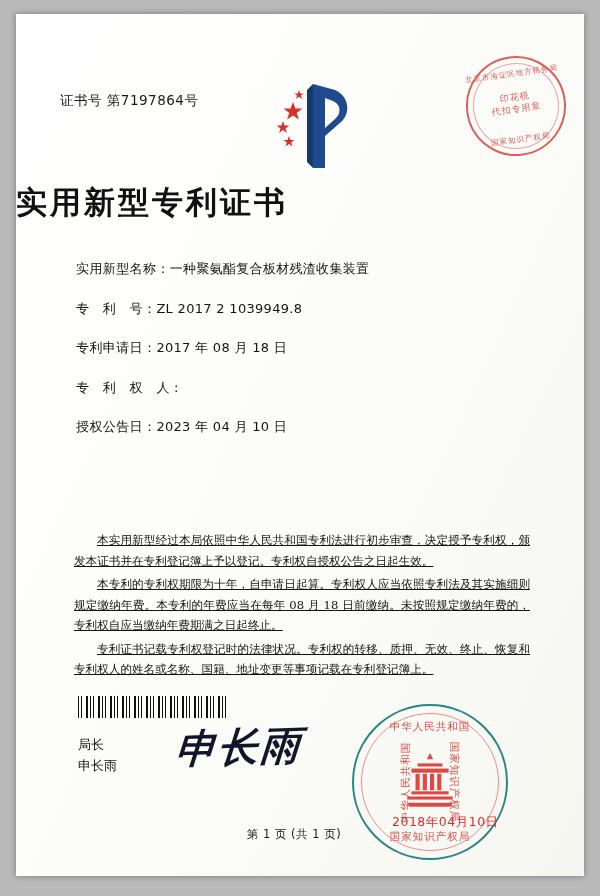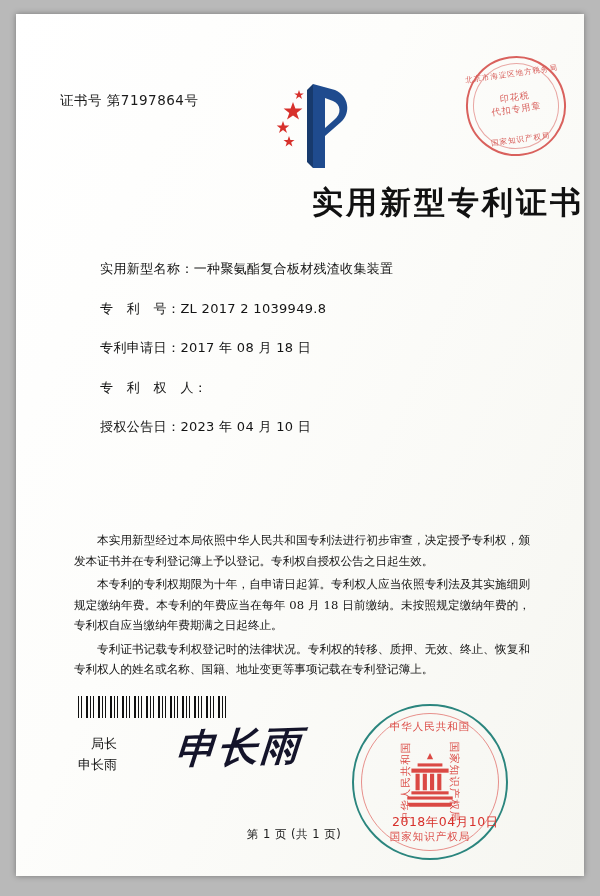--- a/index.html
+++ b/index.html
@@ -102,21 +102,21 @@
     line-height: 12px;
     letter-spacing: 1px;
   }
 
   
   .title {
     position: absolute;
     left: 0;
     right: 0;
     top: 168px;
-    text-align: right;
+    text-align: left;
     font-family: Liberation Sans, sans-serif;
     font-weight: bold;
     font-size: 31px;
     letter-spacing: 3px;
     color: #111;
   }
 
   
   .fields {
     position: absolute;
@@ -128,38 +128,38 @@
     display: flex;
     align-items: baseline;
     margin-bottom: 21.5px;
     font-family: "DejaVu Sans", sans-serif;
     font-size: 13px;
     color: #141414;
     white-space: nowrap;
   }
   .flabel {
     letter-spacing: 0.4px;
-    margin-left: 24px;
   }
   .fvalue {
     letter-spacing: 0.3px;
     text-align: center;
   }
 
   
   .body {
     position: absolute;
     left: 58px;
     width: 456px;
     top: 516px;
     font-family: "DejaVu Serif", serif;
     font-size: 11.6px;
     line-height: 20.5px;
     color: #141414;
     text-align: justify;
+    text-decoration: underline;
   }
   .body p {
     margin: 0 0 3px 0;
     text-indent: 23px;
   }
 
   
   .barcode {
     position: absolute;
     left: 62px;
@@ -171,25 +171,24 @@
         #111 0 1.5px, transparent 1.5px 3px,
         #111 3px 4.5px, transparent 4.5px 8px,
         #111 8px 10px, transparent 10px 12px);
   }
 
   
   .sig-label {
     position: absolute;
     left: 62px;
     top: 720px;
-    font-family: Liberation Mono, monospace;
+    font-family: Liberation Serif, serif;
     font-size: 13px;
     line-height: 21px;
     color: #141414;
-    text-align: right;
   }
   .sig-hand {
     position: absolute;
     left: 160px;
     top: 706px;
     font-family: "DejaVu Serif", serif;
     font-size: 40px;
     font-weight: bold;
     font-style: italic;
     letter-spacing: 2px;

